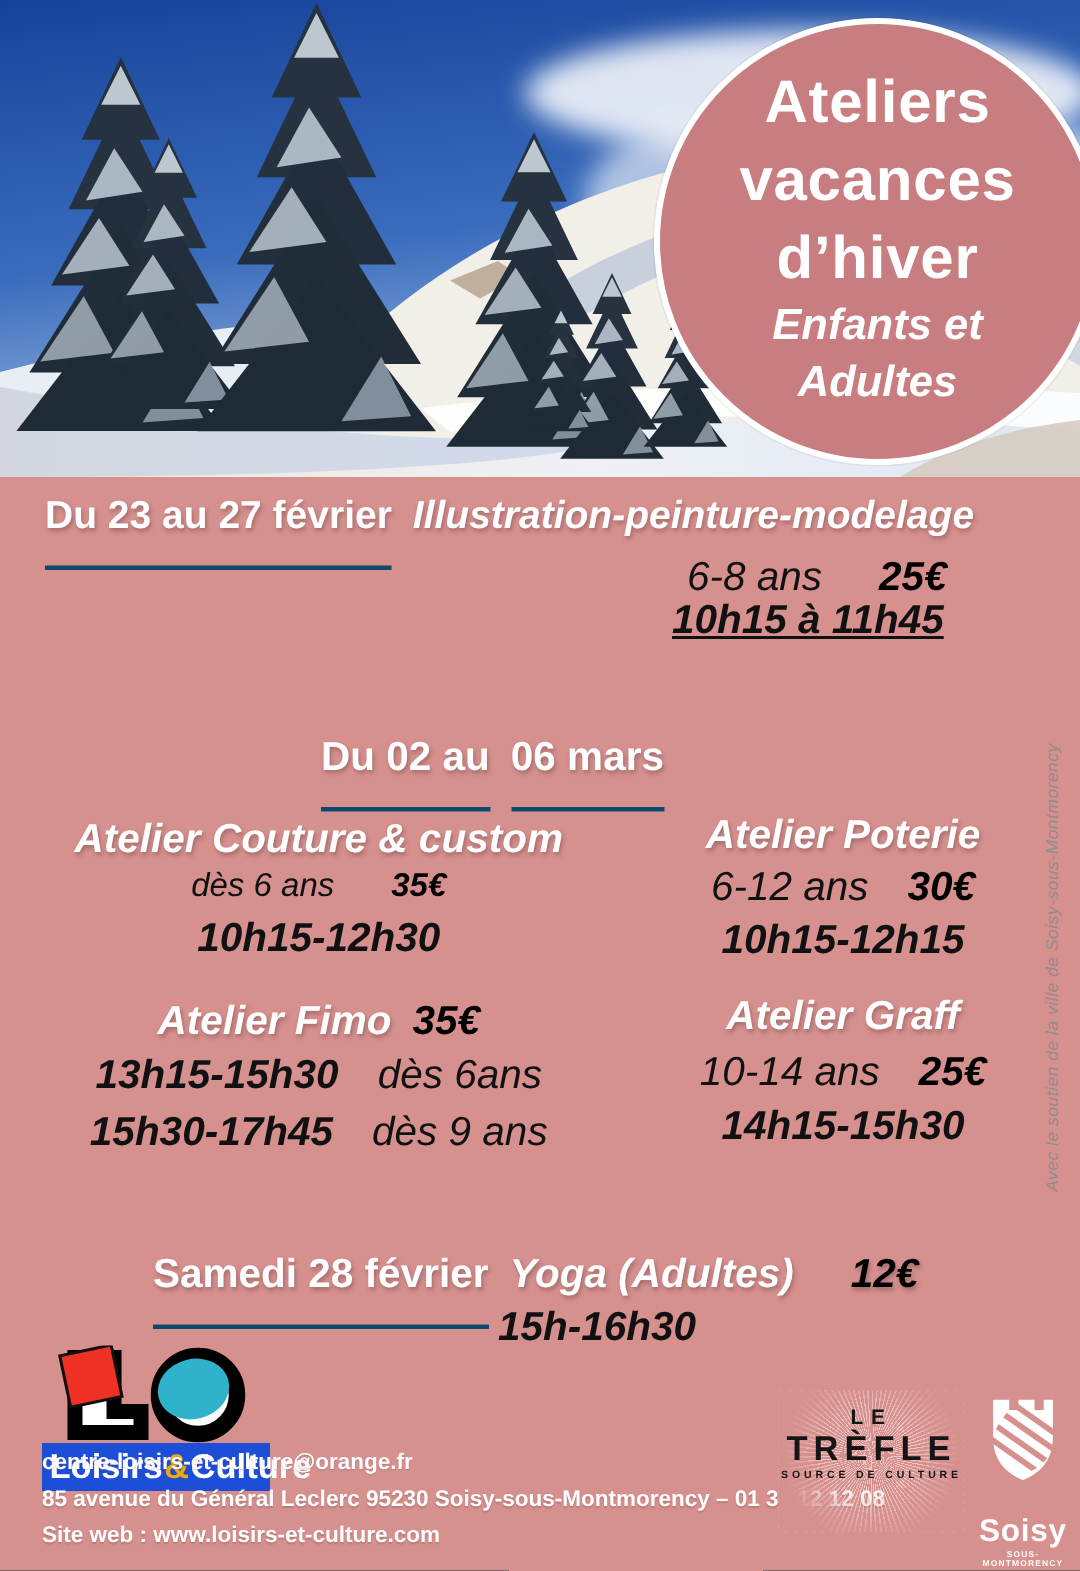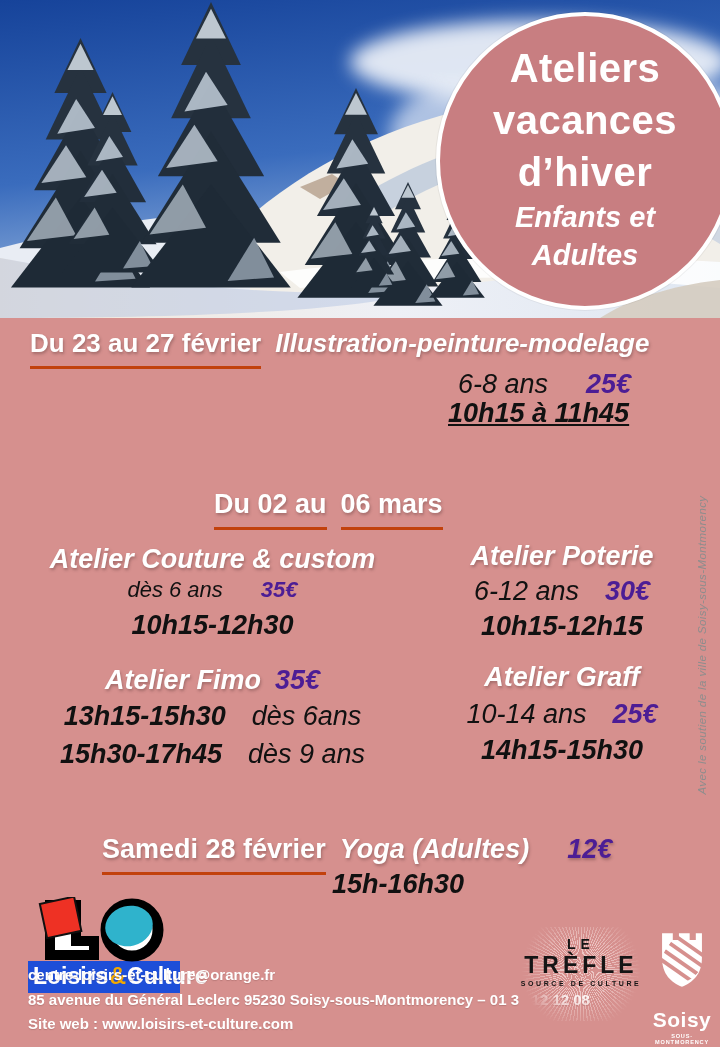--- a/index.html
+++ b/index.html
@@ -16,24 +16,24 @@
     position:absolute; left:436px; top:12px; width:298px; height:298px;
     border-radius:50%; background:#c87e81; border:4px solid #ffffff;
     box-sizing:border-box; text-align:center; color:#fff;
     box-shadow:0 0 0 1px rgba(0,0,0,.05);
   }
   .badge .t{font-size:40px; font-weight:bold; line-height:52px; letter-spacing:.5px;}
   .badge .t:first-child{margin-top:26px;}
   .badge .s{font-size:29px; font-weight:bold; font-style:italic; line-height:38px;}
   
   .row{position:absolute; white-space:nowrap; color:#fff; font-weight:bold;}
-  .w-u{border-bottom:3px solid #c2410c; padding-bottom:8px;}
+  .w-u{border-bottom:3px solid #0c4a6e; padding-bottom:19px;}
   .it{font-style:italic;}
   .blk{color:#111;}
-  .price{color:#4c1d95; font-weight:bold; font-style:italic;}
+  .price{color:#000000; font-weight:bold; font-style:italic;}
   .shadow-w{text-shadow:1px 2px 3px rgba(70,40,40,.35);}
   .col{position:absolute; text-align:center; white-space:nowrap;}
   .gap-s{display:inline-block; width:14px;}
   .gap-m{display:inline-block; width:26px;}
   .gap-l{display:inline-block; width:38px;}
   
   .side-note{
     position:absolute; left:538px; top:638px; width:330px; height:14px;
     transform:rotate(-90deg); color:#8d8d8d; font-style:italic;
     font-size:11.5px; text-align:center; letter-spacing:.4px;

